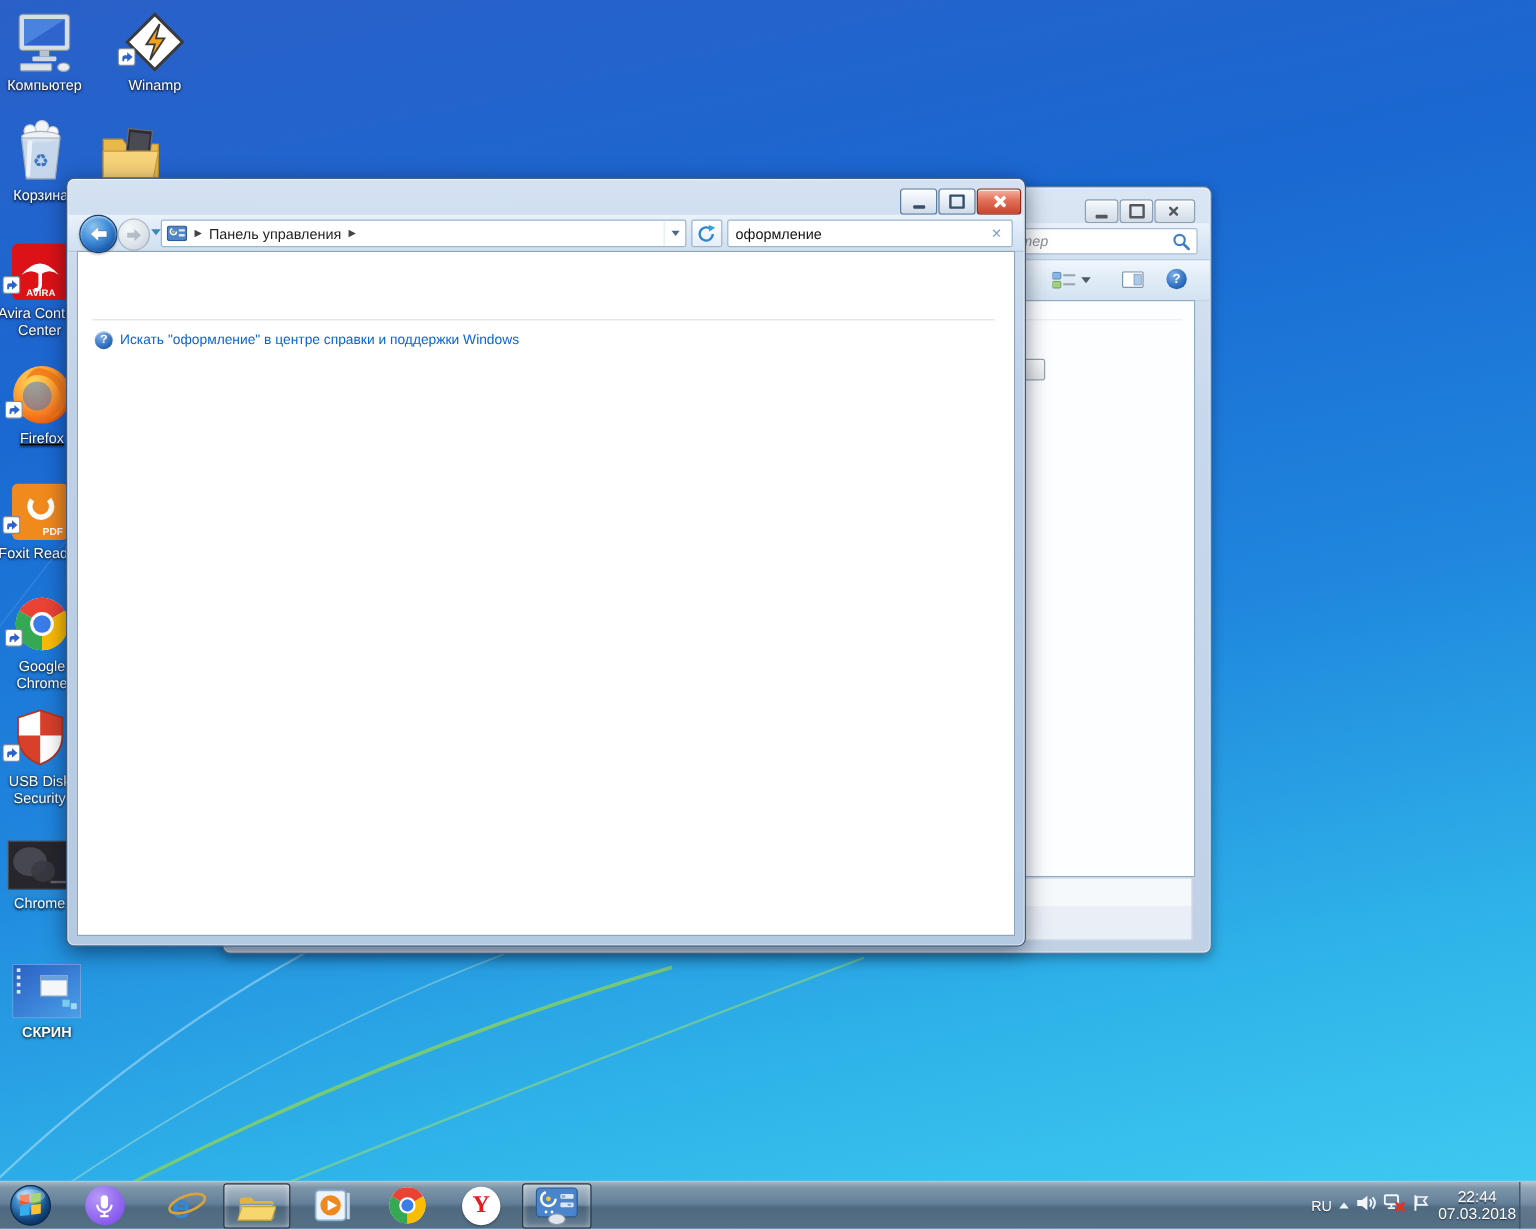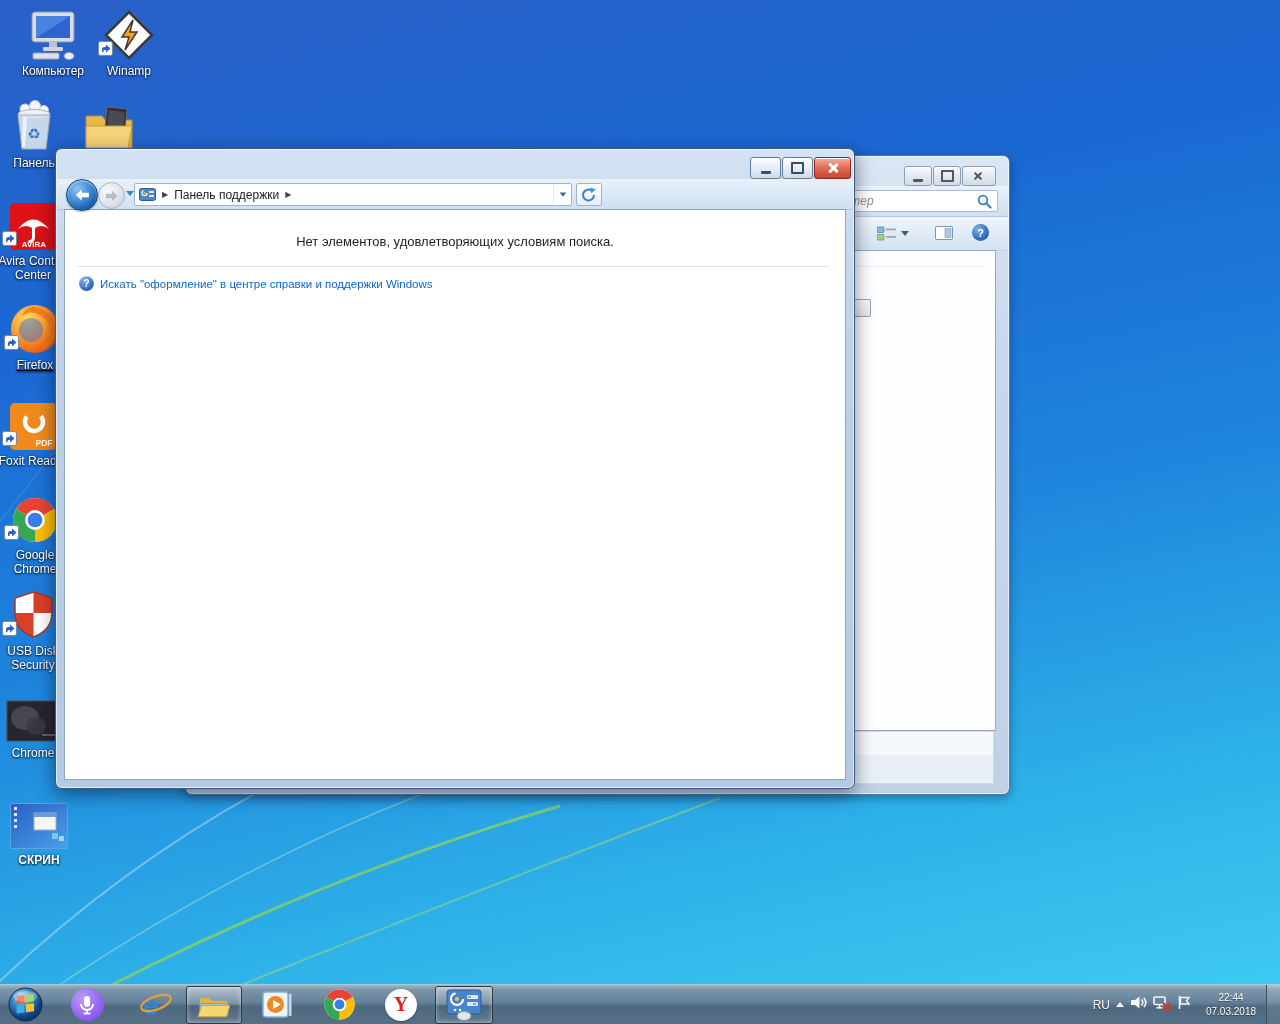--- a/index.html
+++ b/index.html
@@ -148,38 +148,38 @@
     box-shadow:inset 0 0 5px rgba(255,255,255,.5);
     display:flex; align-items:center; justify-content:center;
   }
   .circle-ic { border-radius:50%; display:flex; align-items:center; justify-content:center; }
   .mic-circle { width:33px; height:33px; background:radial-gradient(circle at 35% 30%, #b79bf5, #8a5cf0 70%, #6f3fd8); }
   .ya-circle { width:32px; height:32px; background:#fff; box-shadow:0 1px 2px rgba(0,0,0,.35); }
   .ya-circle span { color:#e02020; font-family:"Liberation Serif","DejaVu Serif",serif; font-weight:bold; font-size:20px; }
   .tray { position:absolute; right:16px; top:0; height:39px; display:flex; align-items:center; gap:6px; color:#fff; }
   .lang { font-size:12px; text-shadow:0 1px 1px rgba(0,0,0,.55); }
   .texp { width:0; height:0; border-left:4.5px solid transparent; border-right:4.5px solid transparent; border-bottom:5.5px solid #eef4f8; }
-  .clock { text-align:center; font-size:10px; line-height:13.5px; min-width:66px; text-shadow:0 1px 1px rgba(0,0,0,.55); }
+  .clock { text-align:center; font-size:13px; line-height:13.5px; min-width:66px; text-shadow:0 1px 1px rgba(0,0,0,.55); }
   .showdesk { position:absolute; right:0; top:0; width:13px; height:39px; border-left:1px solid #3c505e;
     background:linear-gradient(rgba(255,255,255,.18),rgba(255,255,255,.03)); }
 </style>
 </head>
 <body>
 
 <div class="desktop">
 
   <svg class="grass" width="1280" height="1024">
     <path d="M-60,1080 Q240,900 560,806" stroke="#8fd455" stroke-width="3" fill="none" opacity="0.75"></path>
     <path d="M-40,1100 Q320,950 720,798" stroke="#a5e06a" stroke-width="2" fill="none" opacity="0.5"></path>
     <path d="M-30,1010 Q120,860 300,770" stroke="#cfeef8" stroke-width="2" fill="none" opacity="0.45"></path>
     <path d="M-20,1040 Q200,880 420,795" stroke="#e8f8c8" stroke-width="1.5" fill="none" opacity="0.35"></path>
     <path d="M-30,560 L250,200" stroke="#7fb8e8" stroke-width="1.5" fill="none" opacity="0.2"></path>
   </svg>
 
-  <div class="dicon" style="left:20px;top:6px;">
+  <div class="dicon" style="left:4px;top:6px;">
     <div class="ic">
       <svg width="52" height="52" viewBox="0 0 52 52">
         <rect x="5" y="4" width="42" height="30" rx="3" fill="#d7dde4" stroke="#8a97a5"></rect>
         <rect x="9" y="8" width="34" height="22" fill="#2f64cf"></rect>
         <polygon points="9,8 43,8 9,30" fill="#4a82e0"></polygon>
         <rect x="22" y="34" width="8" height="5" fill="#b9c2cc"></rect>
         <rect x="16" y="39" width="20" height="4" rx="1" fill="#cfd6de"></rect>
         <rect x="6" y="45" width="26" height="6" rx="1" fill="#dde3ea" stroke="#97a3b0"></rect>
         <ellipse cx="42" cy="48" rx="5" ry="3.5" fill="#e8edf2" stroke="#97a3b0"></ellipse>
       </svg>
@@ -208,21 +208,21 @@
       <svg width="46" height="53" viewBox="0 0 46 53">
         <circle cx="14" cy="10" r="5" fill="#f7f9fb" stroke="#c5ccd4"></circle>
         <circle cx="24" cy="7" r="5.5" fill="#f2f4f7" stroke="#c5ccd4"></circle>
         <circle cx="33" cy="11" r="4.5" fill="#f7f9fb" stroke="#c5ccd4"></circle>
         <ellipse cx="23" cy="15" rx="16" ry="4.5" fill="#eef2f6" stroke="#a7b2bd"></ellipse>
         <path d="M7,16 L39,16 L35,50 L11,50 Z" fill="rgba(213,225,238,.92)" stroke="#9fabb8"></path>
         <path d="M12,18 L16,18 L14,48 L10.5,48 Z" fill="rgba(255,255,255,.7)"></path>
         <text x="23" y="40" font-size="15" fill="#3a76c4" text-anchor="middle">♻</text>
       </svg>
     </div>
-    <div class="lbl">Панель</div>
+    <div class="lbl">Корзина</div>
   </div>
 
   <div class="dicon" style="left:76px;top:98px;">
     <div class="ic">
       <svg width="52" height="48" viewBox="0 0 52 48">
         <path d="M3,12 h16 l3,4 h27 v28 h-46 z" fill="#e8b84a" stroke="#b98d2f"></path>
         <g transform="rotate(6 32 24)">
           <rect x="22" y="4" width="20" height="28" fill="#2e2e34" stroke="#6a6a72"></rect>
           <rect x="24" y="7" width="16" height="15" fill="#4a4a52"></rect>
         </g>
@@ -447,37 +447,40 @@
       <span style="margin-left:4px;display:flex;">
         <svg width="17" height="13">
             <rect x=".5" y=".5" width="16" height="12" rx="2" fill="#4f86c8" stroke="#2f5a8c"></rect>
             <circle cx="5.5" cy="5" r="2.6" fill="none" stroke="#fff" stroke-width="1.2" stroke-dasharray="11 5"></circle>
             <circle cx="5.5" cy="5" r="1" fill="#f5c838"></circle>
             <rect x="10" y="3" width="5" height="2" rx=".5" fill="#dfe9f4"></rect>
             <rect x="10" y="7" width="5" height="2" rx=".5" fill="#dfe9f4"></rect>
           </svg>
       </span>
       <span class="sep">▶</span>
-      <span class="crumb">Панель поддержки</span>
+      <span class="crumb">Панель управления</span>
       <span class="sep">▶</span>
       <span class="addr-dd">
           <span class="tri-down"></span>
         </span>
     </div>
 
     <div class="refreshbtn">
       <svg width="18" height="16" viewBox="0 0 18 16">
         <path d="M14,8 a5.5,5.5 0 1 1 -2.2,-4.4" fill="none" stroke="#2e86d0" stroke-width="2"></path>
         <polygon points="10.5,0.5 16,2.5 11,6.2" fill="#35a0d8"></polygon>
       </svg>
     </div>
 
+    <div class="fsearch">
+      <input readonly="" value="оформление" style="">
+      <span class="clear">✕</span>
+    </div>
 
     <div class="fcontent">
-      <div class="empty-msg">Нет элементов, удовлетворяющих условиям поиска.</div>
       <div class="hdivider"></div>
       <div class="helprow">
         <span class="qicon">
             <span>?</span>
           </span>
         <span class="hlink">Искать "оформление" в центре справки и поддержки Windows</span>
       </div>
     </div>
   </div>
 

